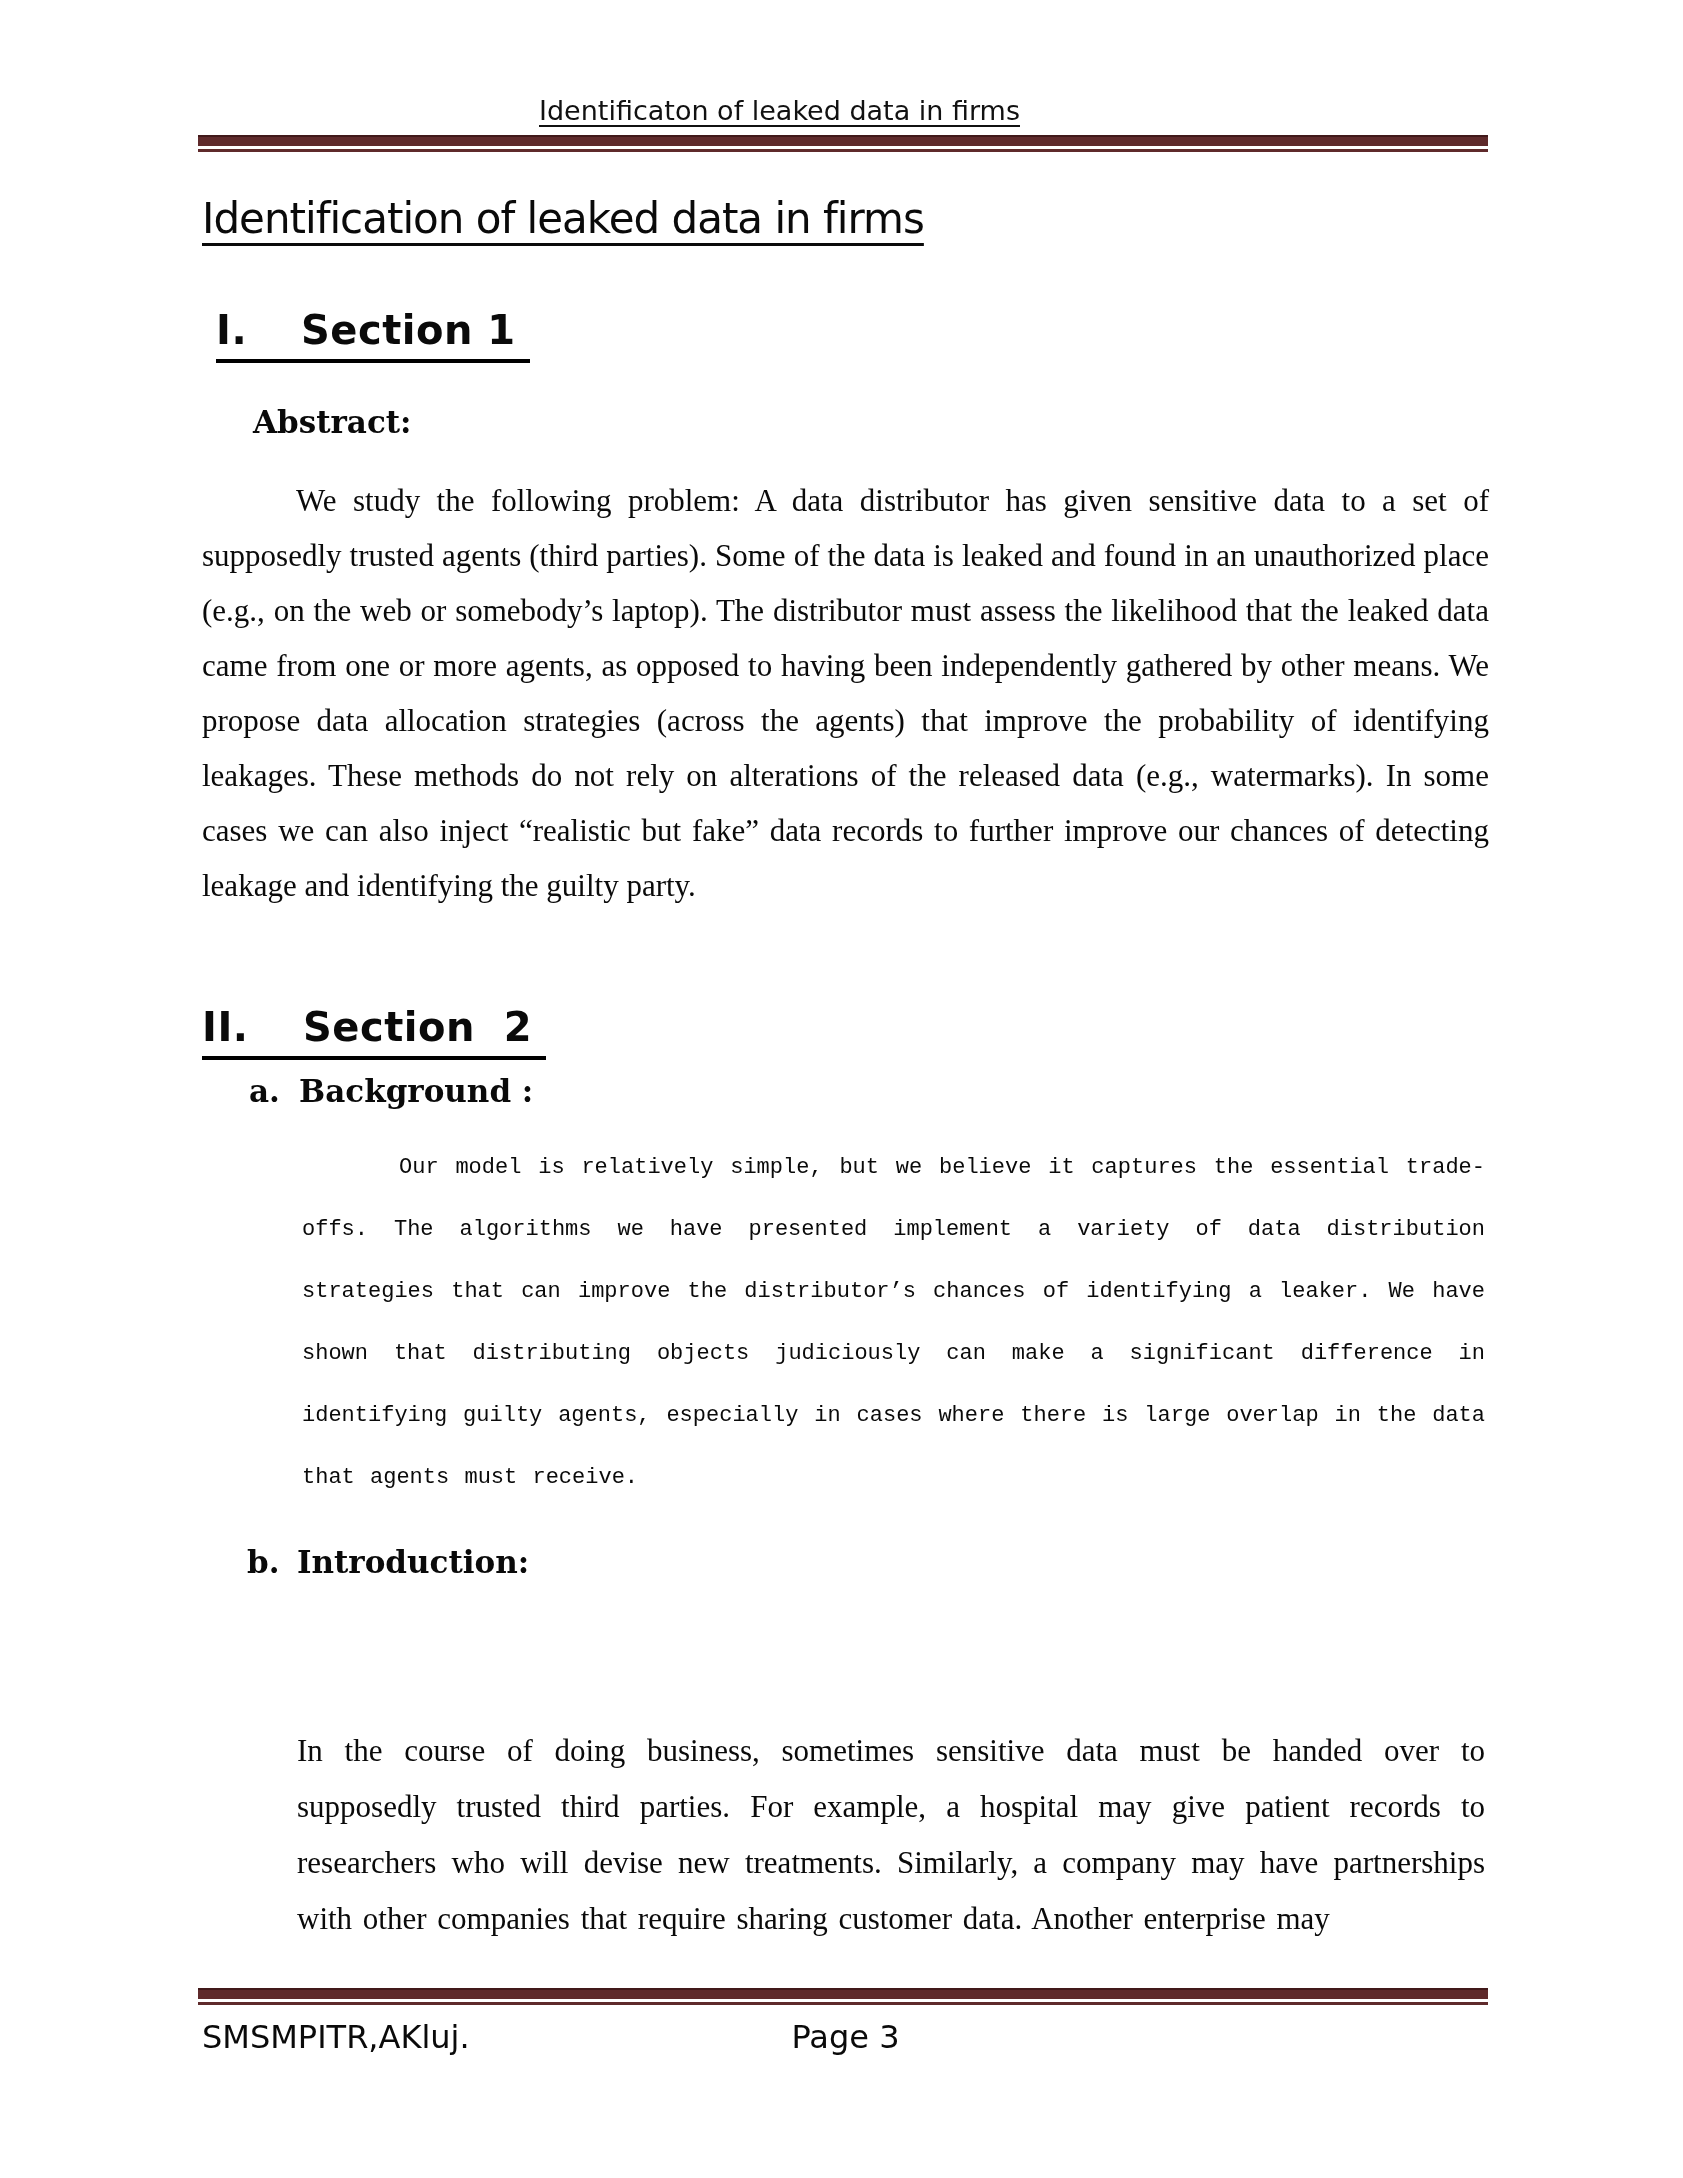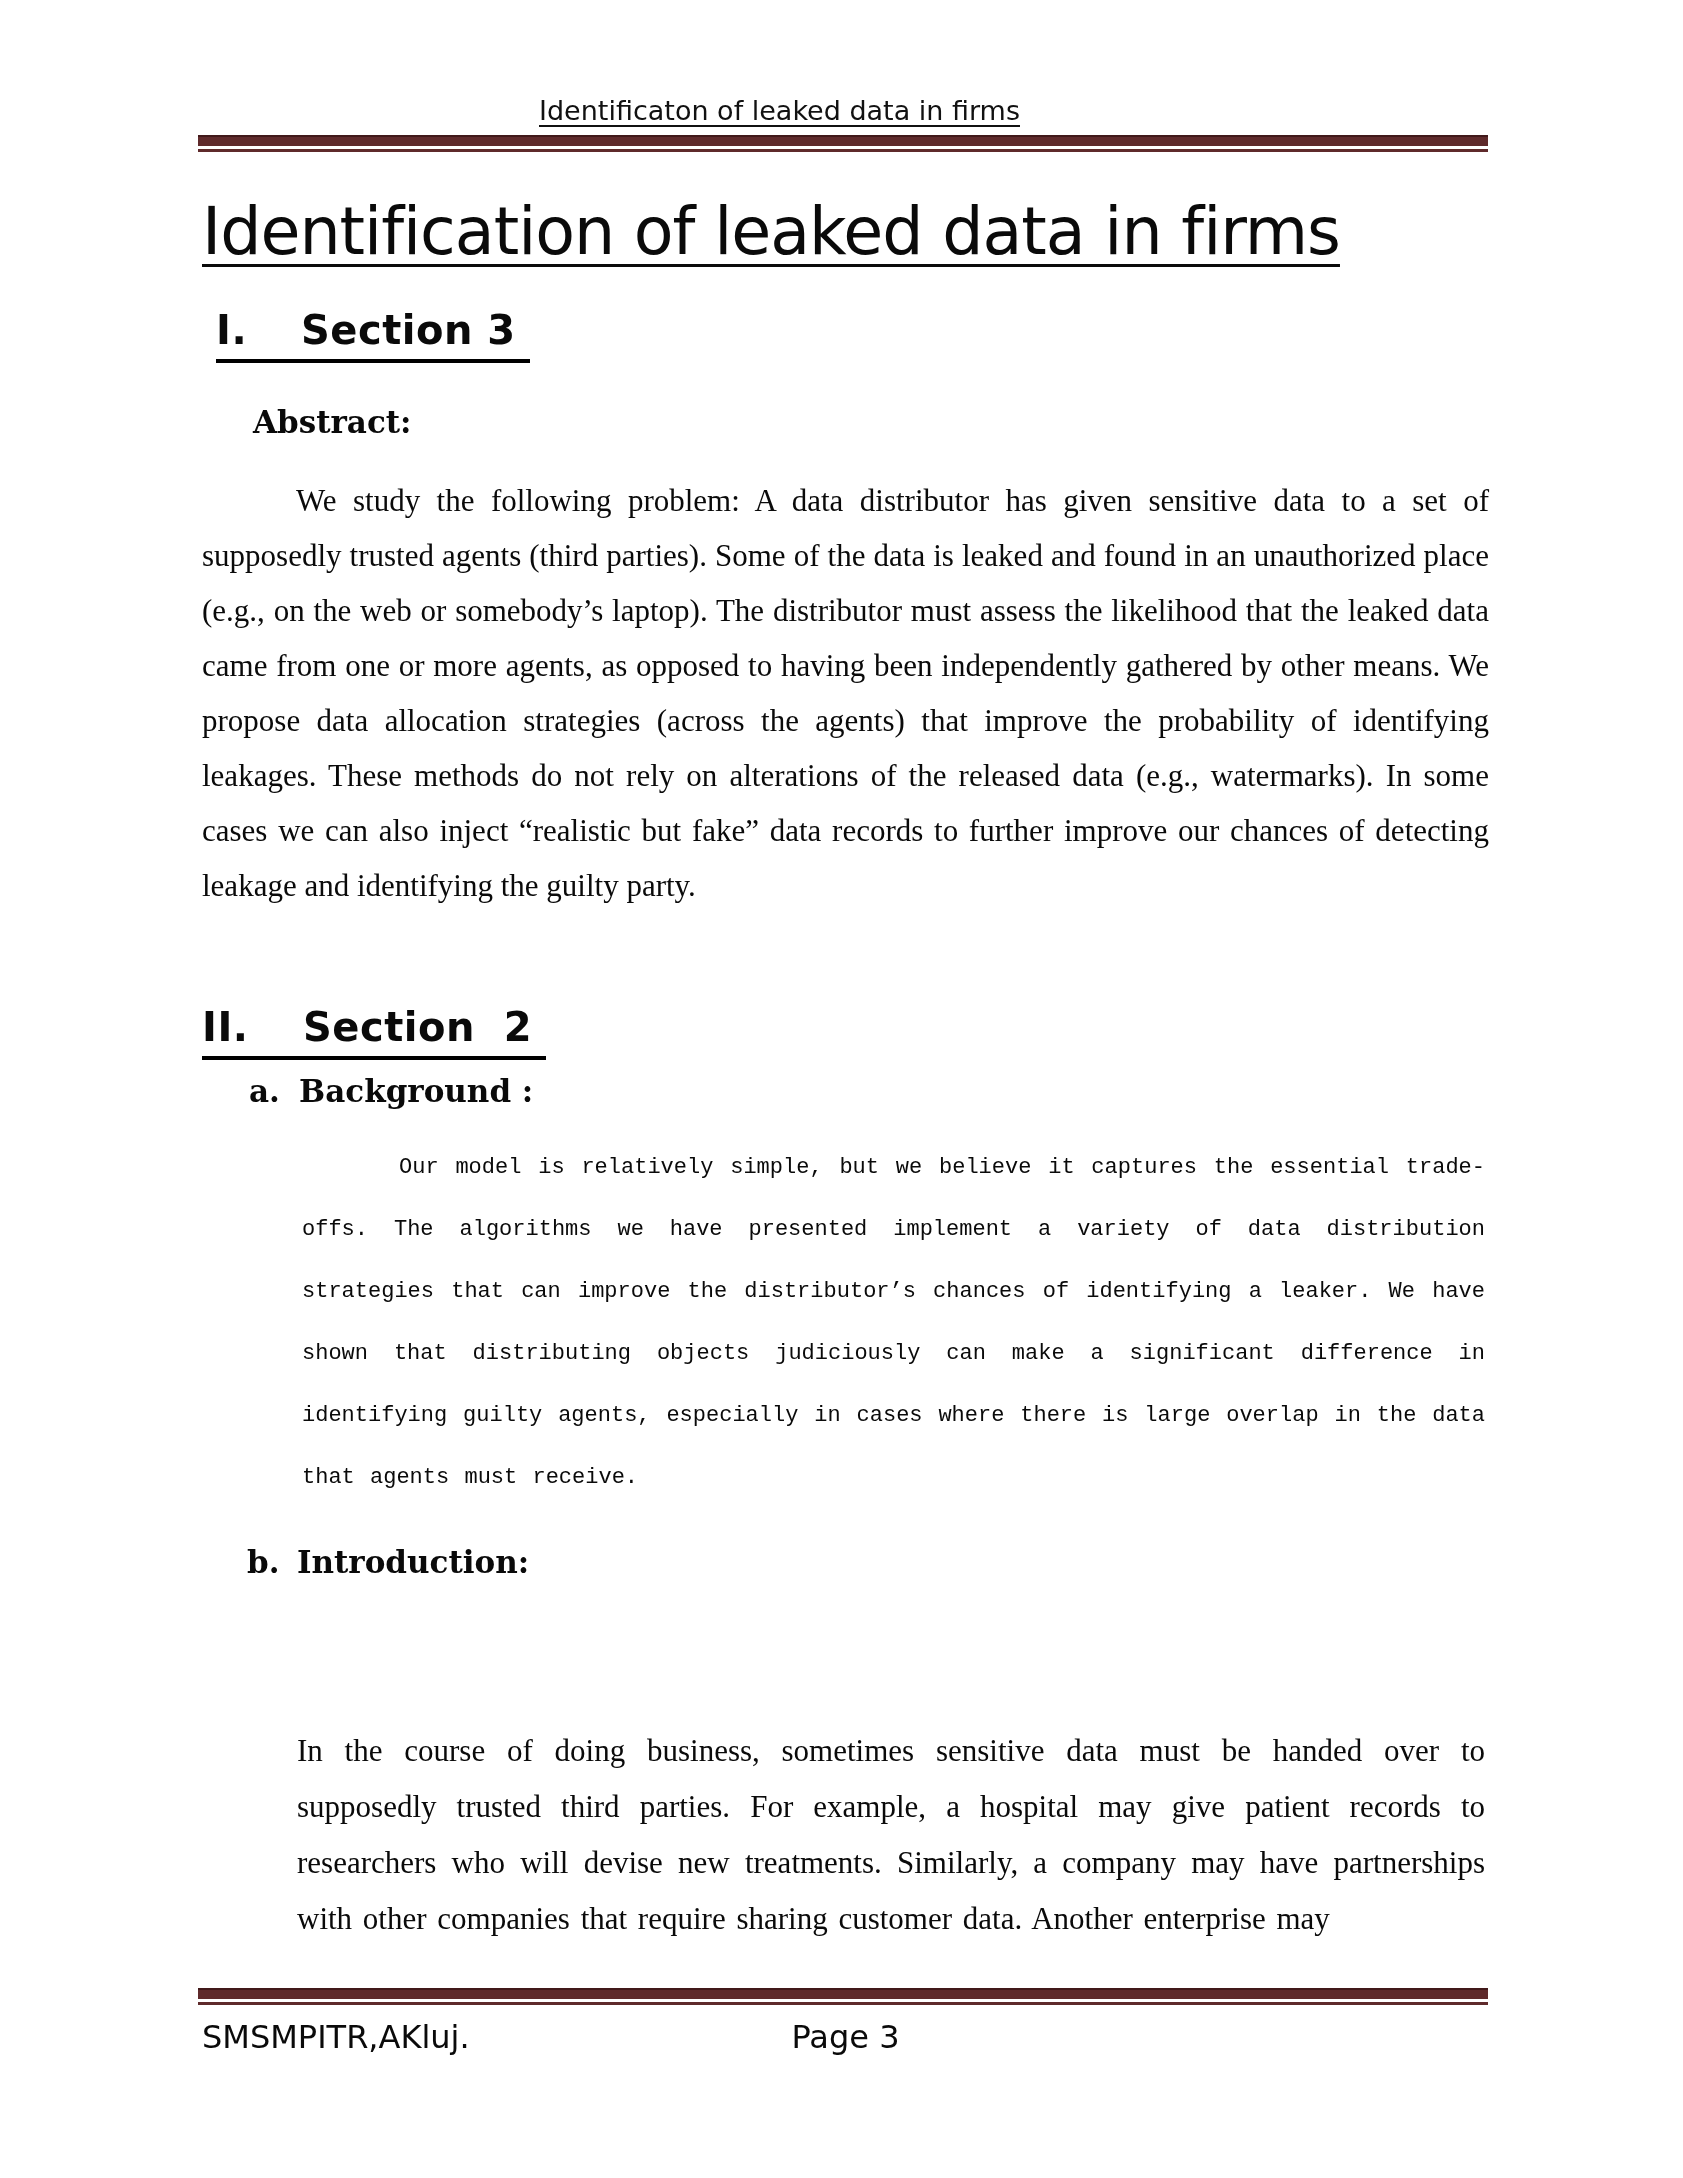--- a/index.html
+++ b/index.html
@@ -21,21 +21,21 @@
   .hrule { position: absolute; left: 198px; width: 1290px; }
   .hrule .edge  { height: 2px; }
   .hrule .band  { height: 9px; }
   .hrule .gap   { height: 3px; background: #ffffff; }
   .hrule .thin  { height: 3px; }
   .rule-header { top: 135px; }
   .rule-footer { top: 1988px; }
 
   .doc-title {
     position: absolute; top: 194px; left: 202px;
-    font-size: 65px; letter-spacing: -1px;
+    font-size: 42px; letter-spacing: -1px;
     color: #0a0a0a;
     text-decoration: underline;
     text-decoration-thickness: 3px;
     text-underline-offset: 10px;
     white-space: pre;
   }
 
   .sec-heading {
     position: absolute;
     font-weight: bold;
@@ -110,21 +110,21 @@
 <div class="hrule rule-header">
   <div class="edge" style="background: rgb(65, 25, 26);"></div>
   <div class="band" style="background: rgb(95, 42, 43);"></div>
   <div class="gap"></div>
   <div class="thin" style="background: rgb(95, 42, 43);"></div>
 </div>
 
 <div class="doc-title">Identification of leaked data in firms</div>
 
 <div class="sec-heading sec1">
-  <span class="sec-num">I.</span><span class="sec-title">Section 3</span>
+  <span class="sec-num">I.</span><span class="sec-title">Section 1</span>
 </div>
 
 <div class="sub-heading abstract-h">Abstract:</div>
 
 <div class="serif-par abstract-p">We study the following problem: A data distributor has given sensitive data to a set of supposedly trusted agents (third parties). Some of the data is leaked and found in an unauthorized place (e.g., on the web or somebody’s laptop). The distributor must assess the likelihood that the leaked data came from one or more agents, as opposed to having been independently gathered by other means. We propose data allocation strategies (across the agents) that improve the probability of identifying leakages. These methods do not rely on alterations of the released data (e.g., watermarks). In some cases we can also inject “realistic but fake” data records to further improve our chances of detecting leakage and identifying the guilty party.</div>
 
 <div class="sec-heading sec2">
   <span class="sec-num">II.</span><span class="sec-title">Section  2</span>
 </div>
 

